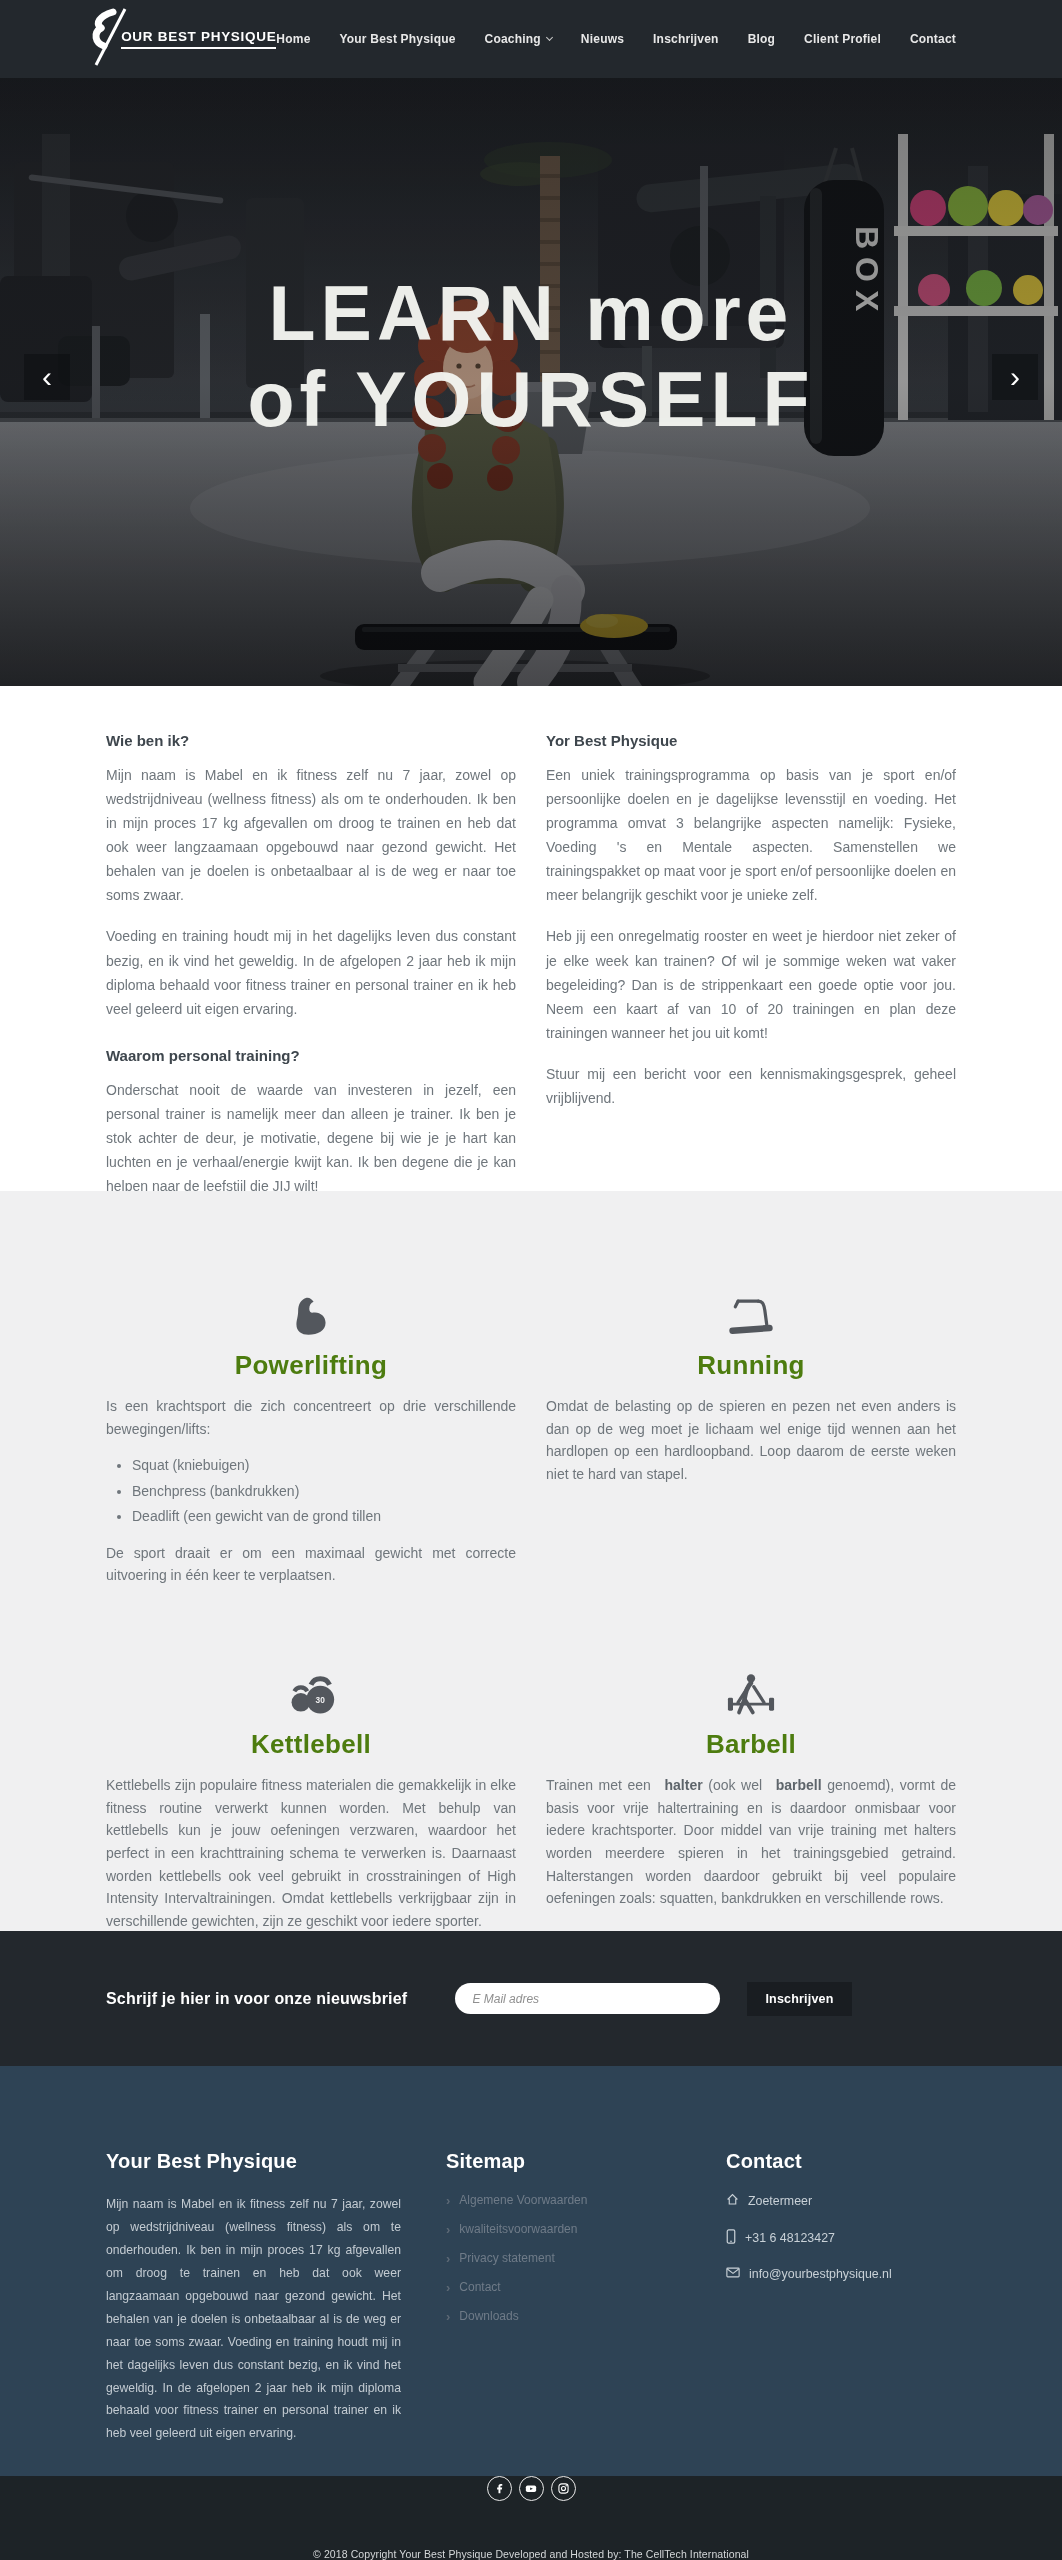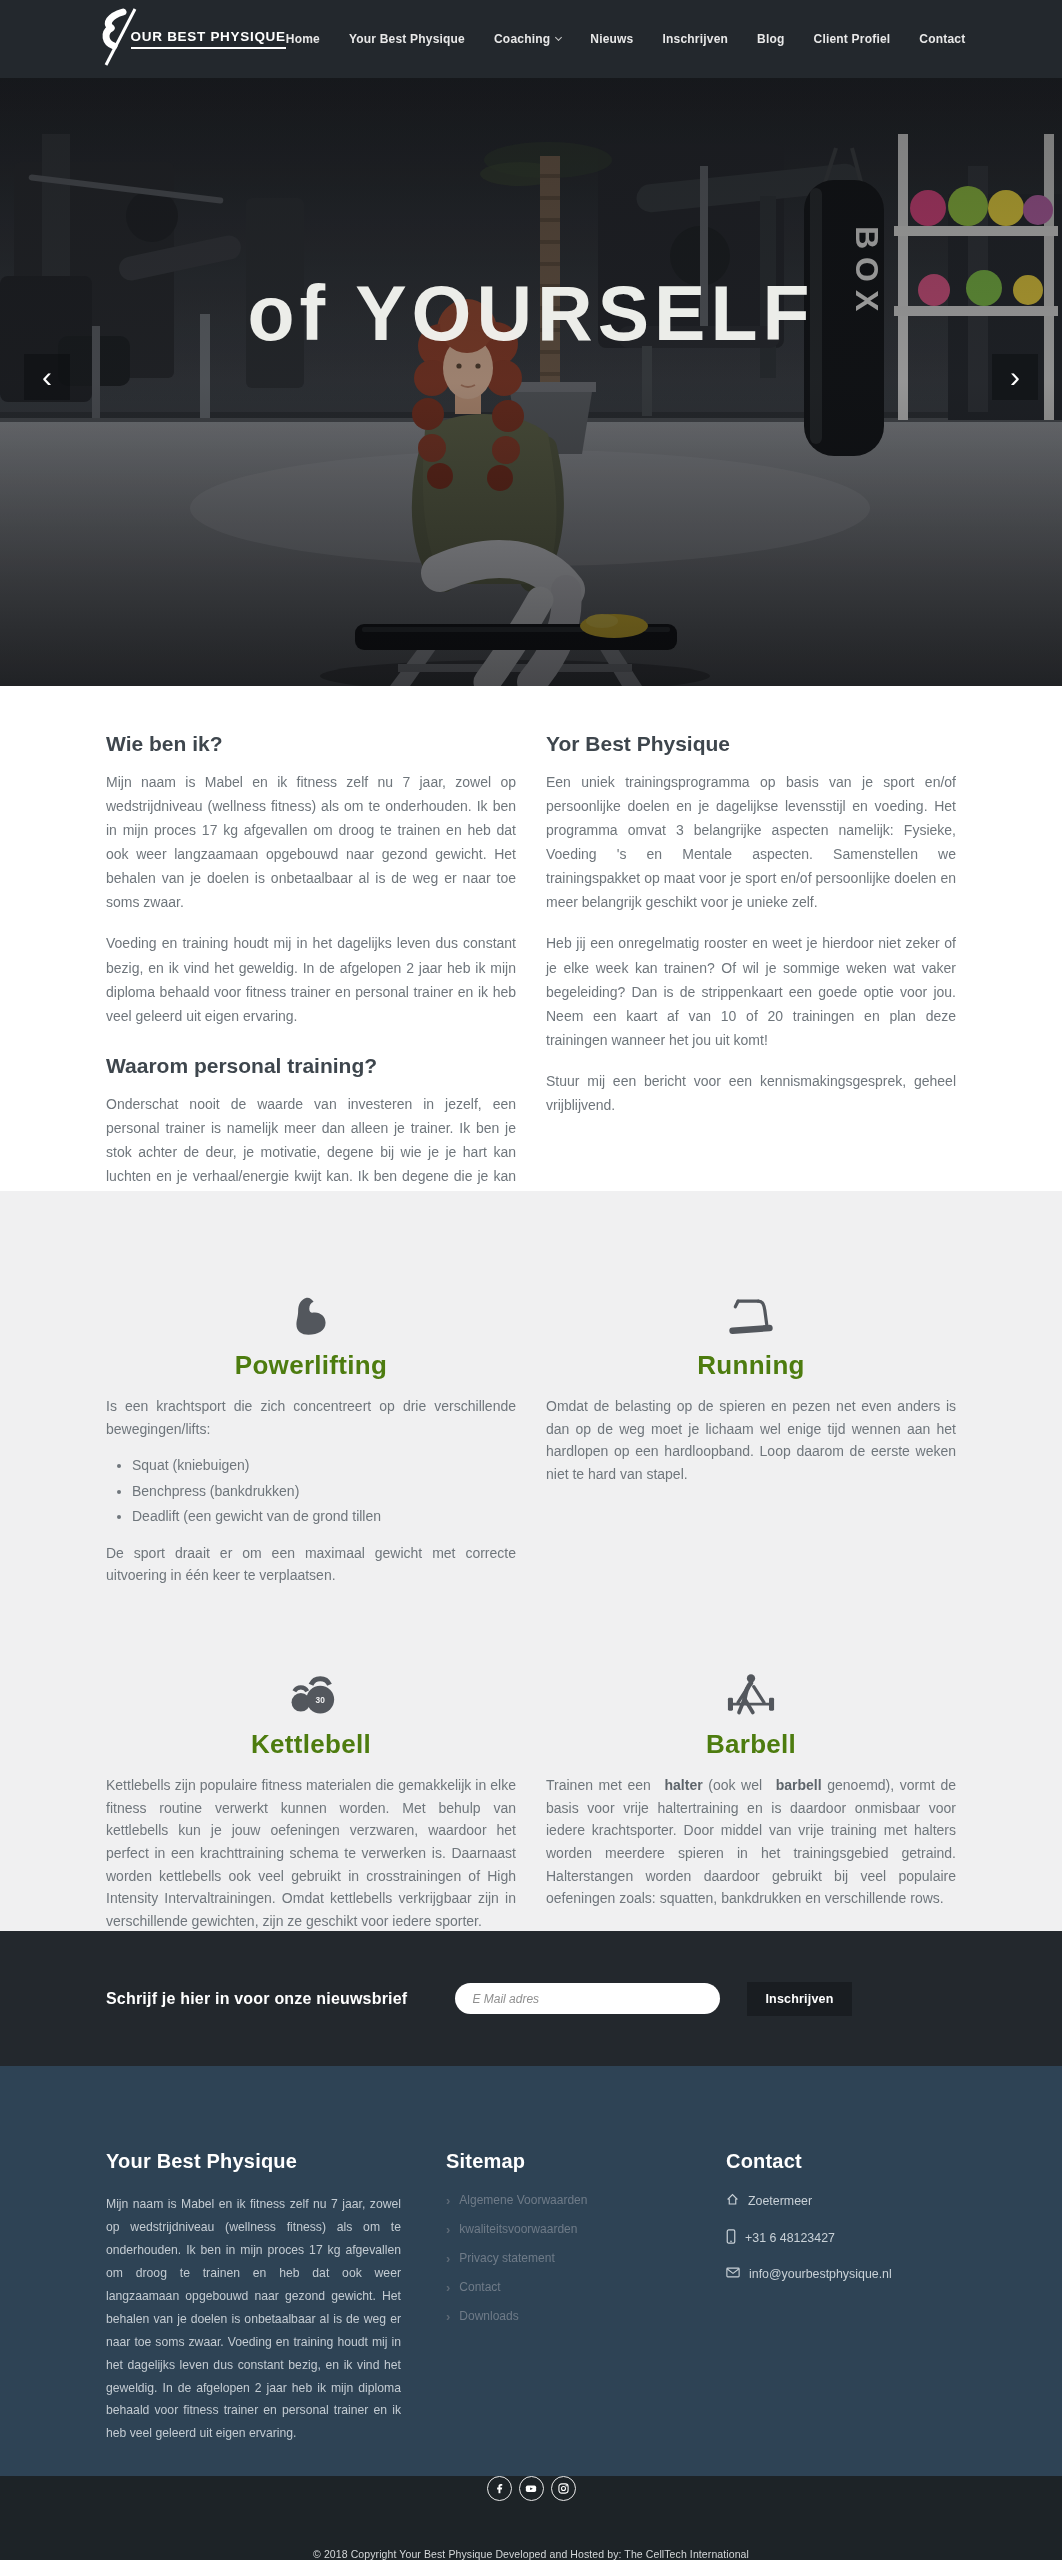--- a/index.html
+++ b/index.html
@@ -1,40 +1,40 @@
 <!DOCTYPE html>
 <html><head>
 <meta charset="utf-8">
 <style>
   html,body{margin:0;padding:0;background:#fff;}
   body{width:1062px;font-family:"Liberation Sans","DejaVu Sans",sans-serif;-webkit-font-smoothing:antialiased;}
   *{box-sizing:border-box;}
 
   
-  .header{height:78px;background:#23282d;display:flex;align-items:center;justify-content:center;padding:0 106px;}
+  .header{height:78px;background:#23282d;display:flex;align-items:center;justify-content:flex-end;padding:0 106px;}
   .logo{display:flex;align-items:center;cursor:pointer;}
   .logo-text{color:#fff;font-size:13.5px;font-weight:bold;letter-spacing:.7px;border-bottom:2px solid #fff;padding-bottom:3px;margin-left:-8px;white-space:nowrap;}
   .nav{display:flex;gap:29px;align-items:center;}
   .nav-item{color:#e8e8e8;font-size:12px;font-weight:bold;letter-spacing:.2px;cursor:pointer;display:flex;align-items:center;gap:6px;white-space:nowrap;}
   .caret{width:5px;height:5px;border-right:1.5px solid #c9c9c9;border-bottom:1.5px solid #c9c9c9;transform:rotate(45deg);margin-top:-3px;}
 
   
   .hero{position:relative;height:608px;background:#26292d;overflow:hidden;}
   .hero .scene{position:absolute;inset:0;display:block;}
   .hero-title{position:absolute;left:0;right:0;top:192px;text-align:center;color:rgba(243,244,239,.97);
     font-size:77px;font-weight:bold;letter-spacing:5px;line-height:86px;margin:0;}
   .carousel-btn{position:absolute;top:276px;width:46px;height:46px;background:rgba(8,10,13,.45);color:#fff;
     display:flex;align-items:center;justify-content:center;font-size:30px;line-height:1;cursor:pointer;user-select:none;}
   .carousel-btn.prev{left:24px;}
   .carousel-btn.next{right:24px;}
 
   
   .about{background:#fff;height:505px;padding:46px 106px 0;overflow:hidden;}
   .about-grid{display:grid;grid-template-columns:1fr 1fr;column-gap:30px;}
-  .sec-h{font-size:21px;font-weight:bold;color:#3e464d;margin:0 0 14px;}
+  .sec-h{font-size:15px;font-weight:bold;color:#3e464d;margin:0 0 14px;}
   .sec-h.second{margin-top:26px;}
   .about p{font-size:14px;line-height:1.72;color:#6f767c;text-align:justify;margin:0 0 17px;}
 
   
   .features{background:#f0f0f1;height:740px;padding:99px 106px 0;overflow:hidden;}
   .features-grid{display:grid;grid-template-columns:1fr 1fr;column-gap:30px;row-gap:68px;}
   .feature{text-align:center;}
   .ficon{height:50px;display:flex;align-items:flex-end;justify-content:center;margin-bottom:10px;color:#53575d;}
   .feature h2{font-size:26px;color:#4d7c0f;margin:0 0 14px;letter-spacing:.3px;}
   .feature p{font-size:14px;line-height:1.62;color:#6f767c;text-align:justify;margin:0 0 14px;}
@@ -234,20 +234,21 @@
       <circle cx="478" cy="288" r="2.6" fill="#55412f"></circle>
       <path d="M461 307 Q468 311 475 307" stroke="#b07a60" stroke-width="2" fill="none"></path>
       <circle cx="467" cy="248" r="27" fill="#93462e"></circle>
       <path d="M441 262 Q467 240 494 262" fill="#93462e"></path>
     </g>
     <rect x="0" y="0" width="1062" height="608" fill="#101214" opacity=".18"></rect>
     <rect x="0" y="0" width="1062" height="608" fill="url(#vg)"></rect>
   </svg>
 
   <div class="hero-title">
+    <div>LEARN more</div>
     <div>of YOURSELF</div>
   </div>
   <div class="carousel-btn prev">
       <span>‹</span>
     </div>
   <div class="carousel-btn next">
       <span>›</span>
     </div>
 </div>
 

